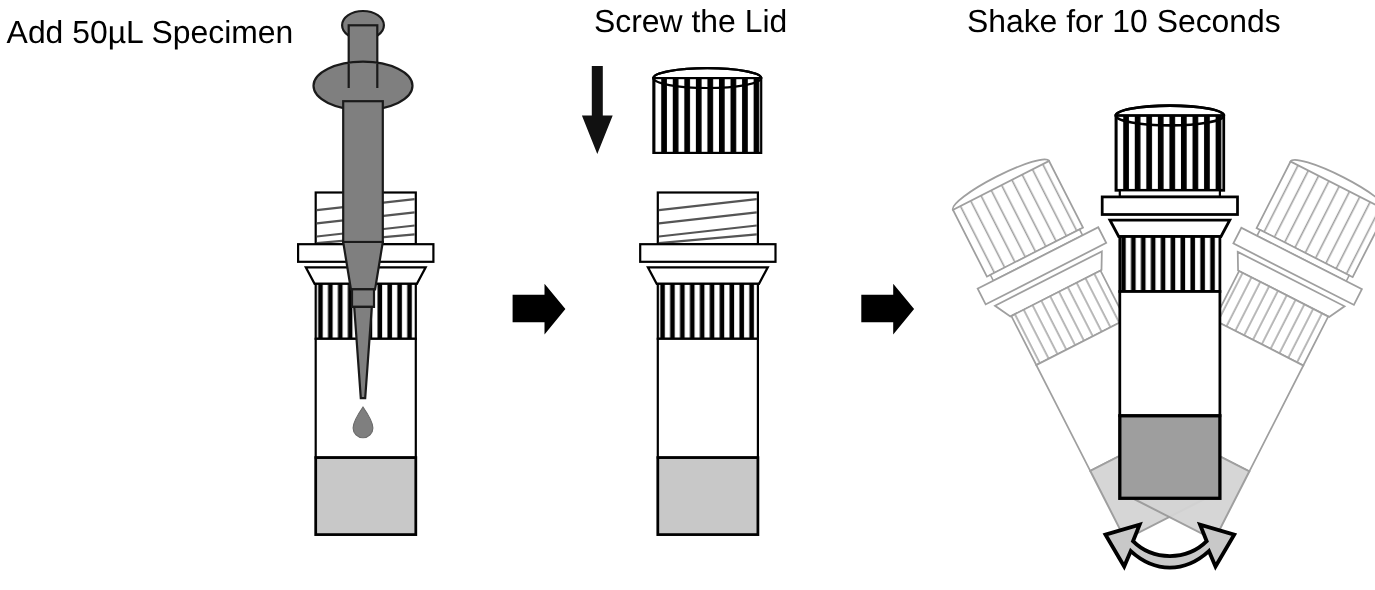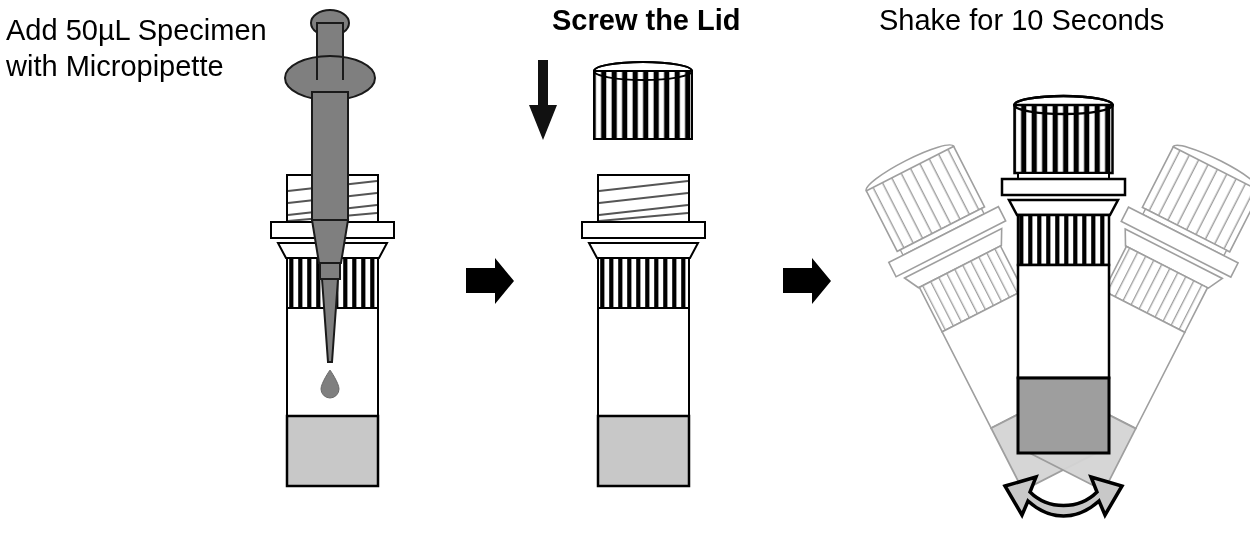--- a/index.html
+++ b/index.html
@@ -27,30 +27,30 @@
   .caption {
     position: absolute;
     font-family: "Liberation Sans", sans-serif;
     font-size: 29px;
     line-height: 36px;
     color: #000000;
     white-space: pre;
     letter-spacing: 0px;
   }
   #cap-step1 { left: 6px;   top: 12px; }
-  #cap-step2 { left: 552px; top: 2px; font-weight: bold;  }
+  #cap-step2 { left: 540px; top: 2px;  }
   #cap-step3 { left: 879px; top: 2px;  }
   #cap-solution { left: 36px; top: 438px; }
 </style>
 </head>
 <body>
 
 <div id="stage">
 
-  <div class="caption" id="cap-step1"><span>Add 50µL Specimen</span><br><span>with Micropipette</span></div>
+  <div class="caption" id="cap-step1"><span>Add 50µL Specimen</span><br></div>
 
   <div class="caption" id="cap-step2"><span>Screw the Lid</span></div>
 
   <div class="caption" id="cap-step3"><span>Shake for 10 Seconds</span></div>
 
 
   <svg width="1250" height="536" viewBox="0 0 1250 536" xmlns="http://www.w3.org/2000/svg">
     <defs>
 
       <pattern id="ribs" x="0" y="0" width="9" height="10" patternUnits="userSpaceOnUse">

